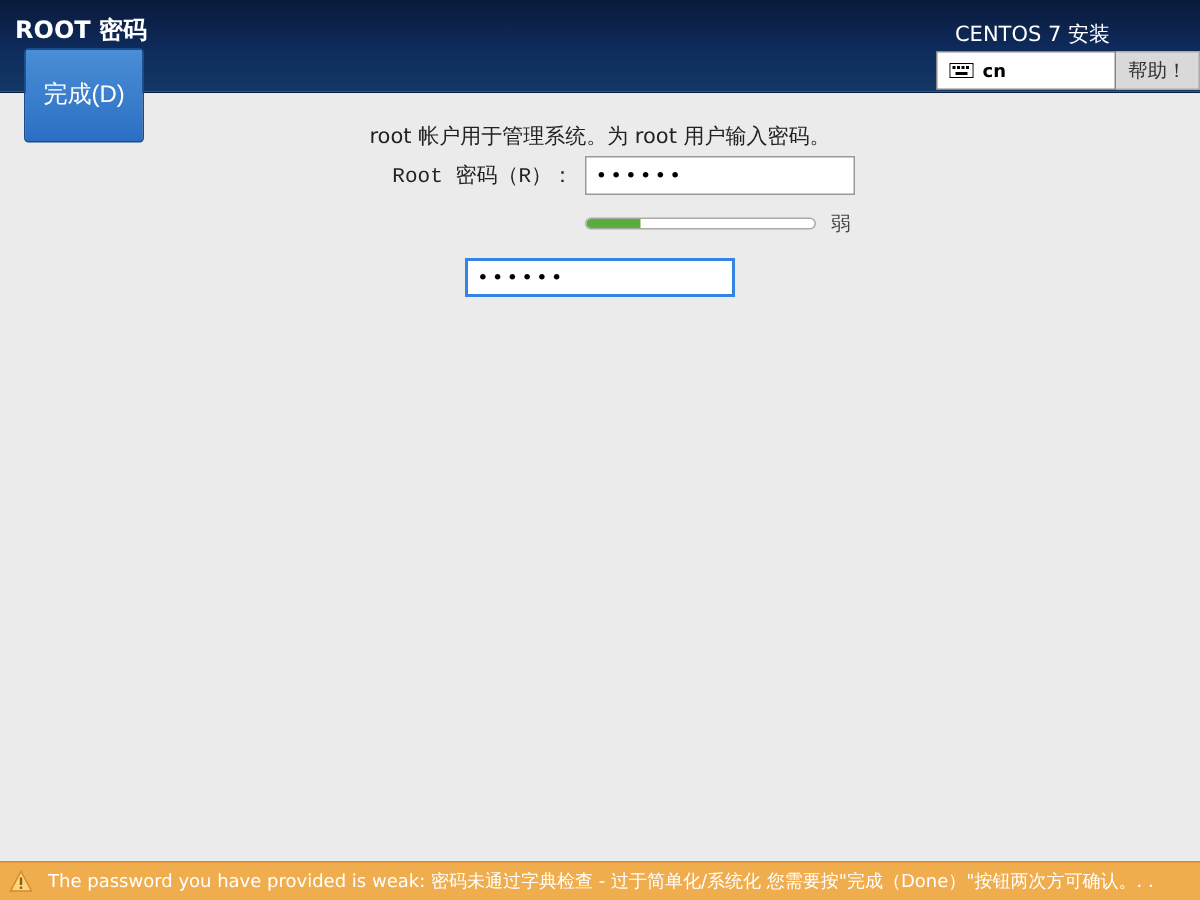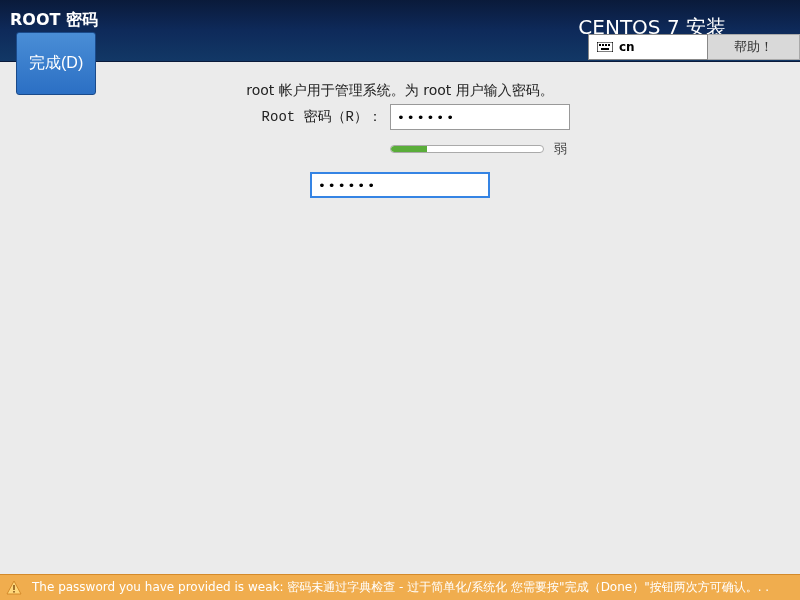--- a/index.html
+++ b/index.html
@@ -33,22 +33,22 @@
       border: 1px solid #1a4a8a;
       color: white;
       padding: 20px 12px;
       font-size: 16px;
       border-radius: 3px;
       cursor: pointer;
     }
     .header-right-title {
       position: absolute;
       top: 14px;
-      right: 74px;
-      font-size: 20px;
+      right: 60px;
+      font-size: 14px;
     }
     .header-right-bar {
       position: absolute;
       top: 34px;
       right: 0;
       display: flex;
       align-items: stretch;
       height: 26px;
     }
     .keyboard-indicator {
@@ -69,21 +69,21 @@
       height: 10px;
       position: relative;
       display: inline-block;
     }
     .keyboard-icon svg { display: block; }
     .help-button {
       background: #d9d9d9;
       border: 1px solid #aaa;
       border-left: none;
       color: #333;
-      padding: 0 26px;
+      padding: 0 8px;
       font-size: 13px;
       cursor: pointer;
     }
     .content {
       padding-top: 20px;
       text-align: center;
     }
     .instruction {
       font-size: 14px;
       color: #222;

